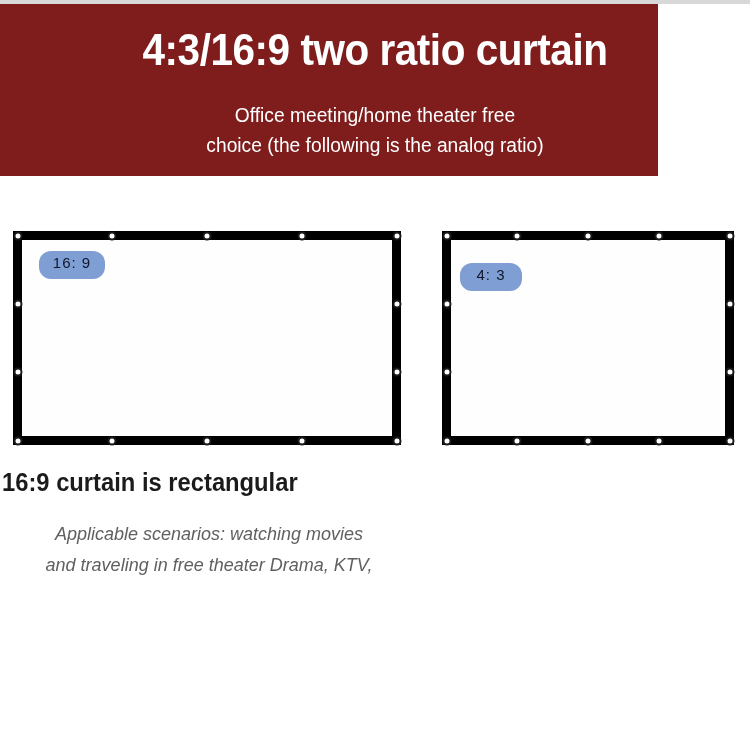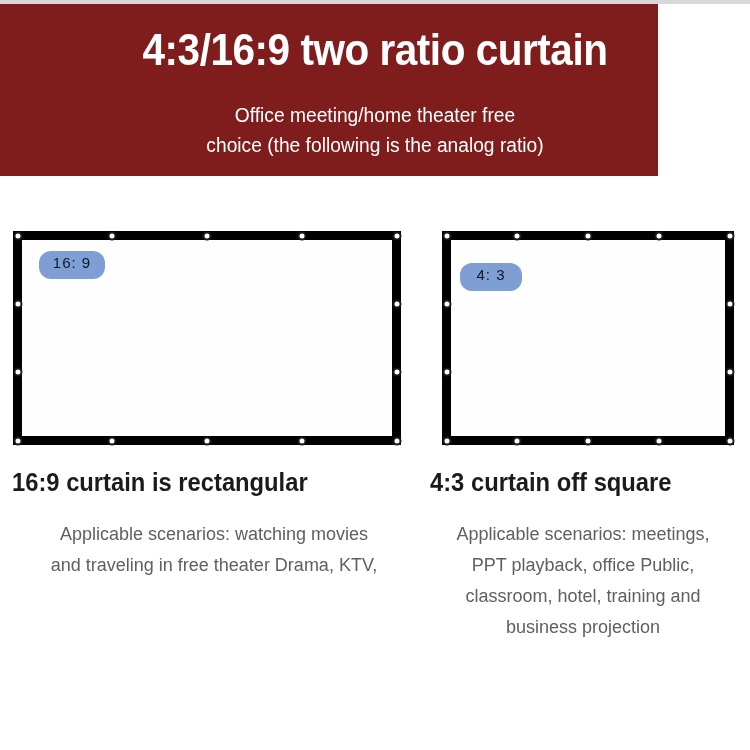--- a/index.html
+++ b/index.html
@@ -147,21 +147,21 @@
     top: 465px;
     width: 750px;
     display: flex;
     flex-direction: row;
   }
   .col {
     box-sizing: border-box;
   }
   .col-left {
     width: 430px;
-    padding: 0 14px 0 12px;
+    padding: 0 14px 0 2px;
   }
   .col-right {
     width: 320px;
     padding: 0 14px 0 0;
   }
   .col-heading {
     font-size: 25px;
     line-height: 34px;
     font-weight: bold;
     color: #1b1b1b;
@@ -172,20 +172,21 @@
   }
   .col-right .col-heading {
     transform-origin: left top;
   }
   .col-body {
     font-size: 18px;
     line-height: 31px;
     color: #606060;
     text-align: center;
     margin: 0;
+    font-style: italic;
   }
   .col-body .line {
     display: block;
     white-space: nowrap;
   }
 </style>
 </head>
 <body>
 
 <div class="page">
@@ -247,25 +248,16 @@
   <div class="captions">
 
     <div class="col col-left">
       <div class="col-heading">16:9 curtain is rectangular</div>
       <div class="col-body">
         <span class="line">Applicable scenarios: watching movies</span>
         <span class="line">and traveling in free theater Drama, KTV,</span>
       </div>
     </div>
 
-    <div class="col col-right">
-      <div class="col-heading">4:3 curtain off square</div>
-      <div class="col-body">
-        <span class="line">Applicable scenarios: meetings,</span>
-        <span class="line">PPT playback, office Public,</span>
-        <span class="line">classroom, hotel, training and</span>
-        <span class="line">business projection</span>
-      </div>
-    </div>
 
   </div>
 
 </div>
 
 </body></html>

